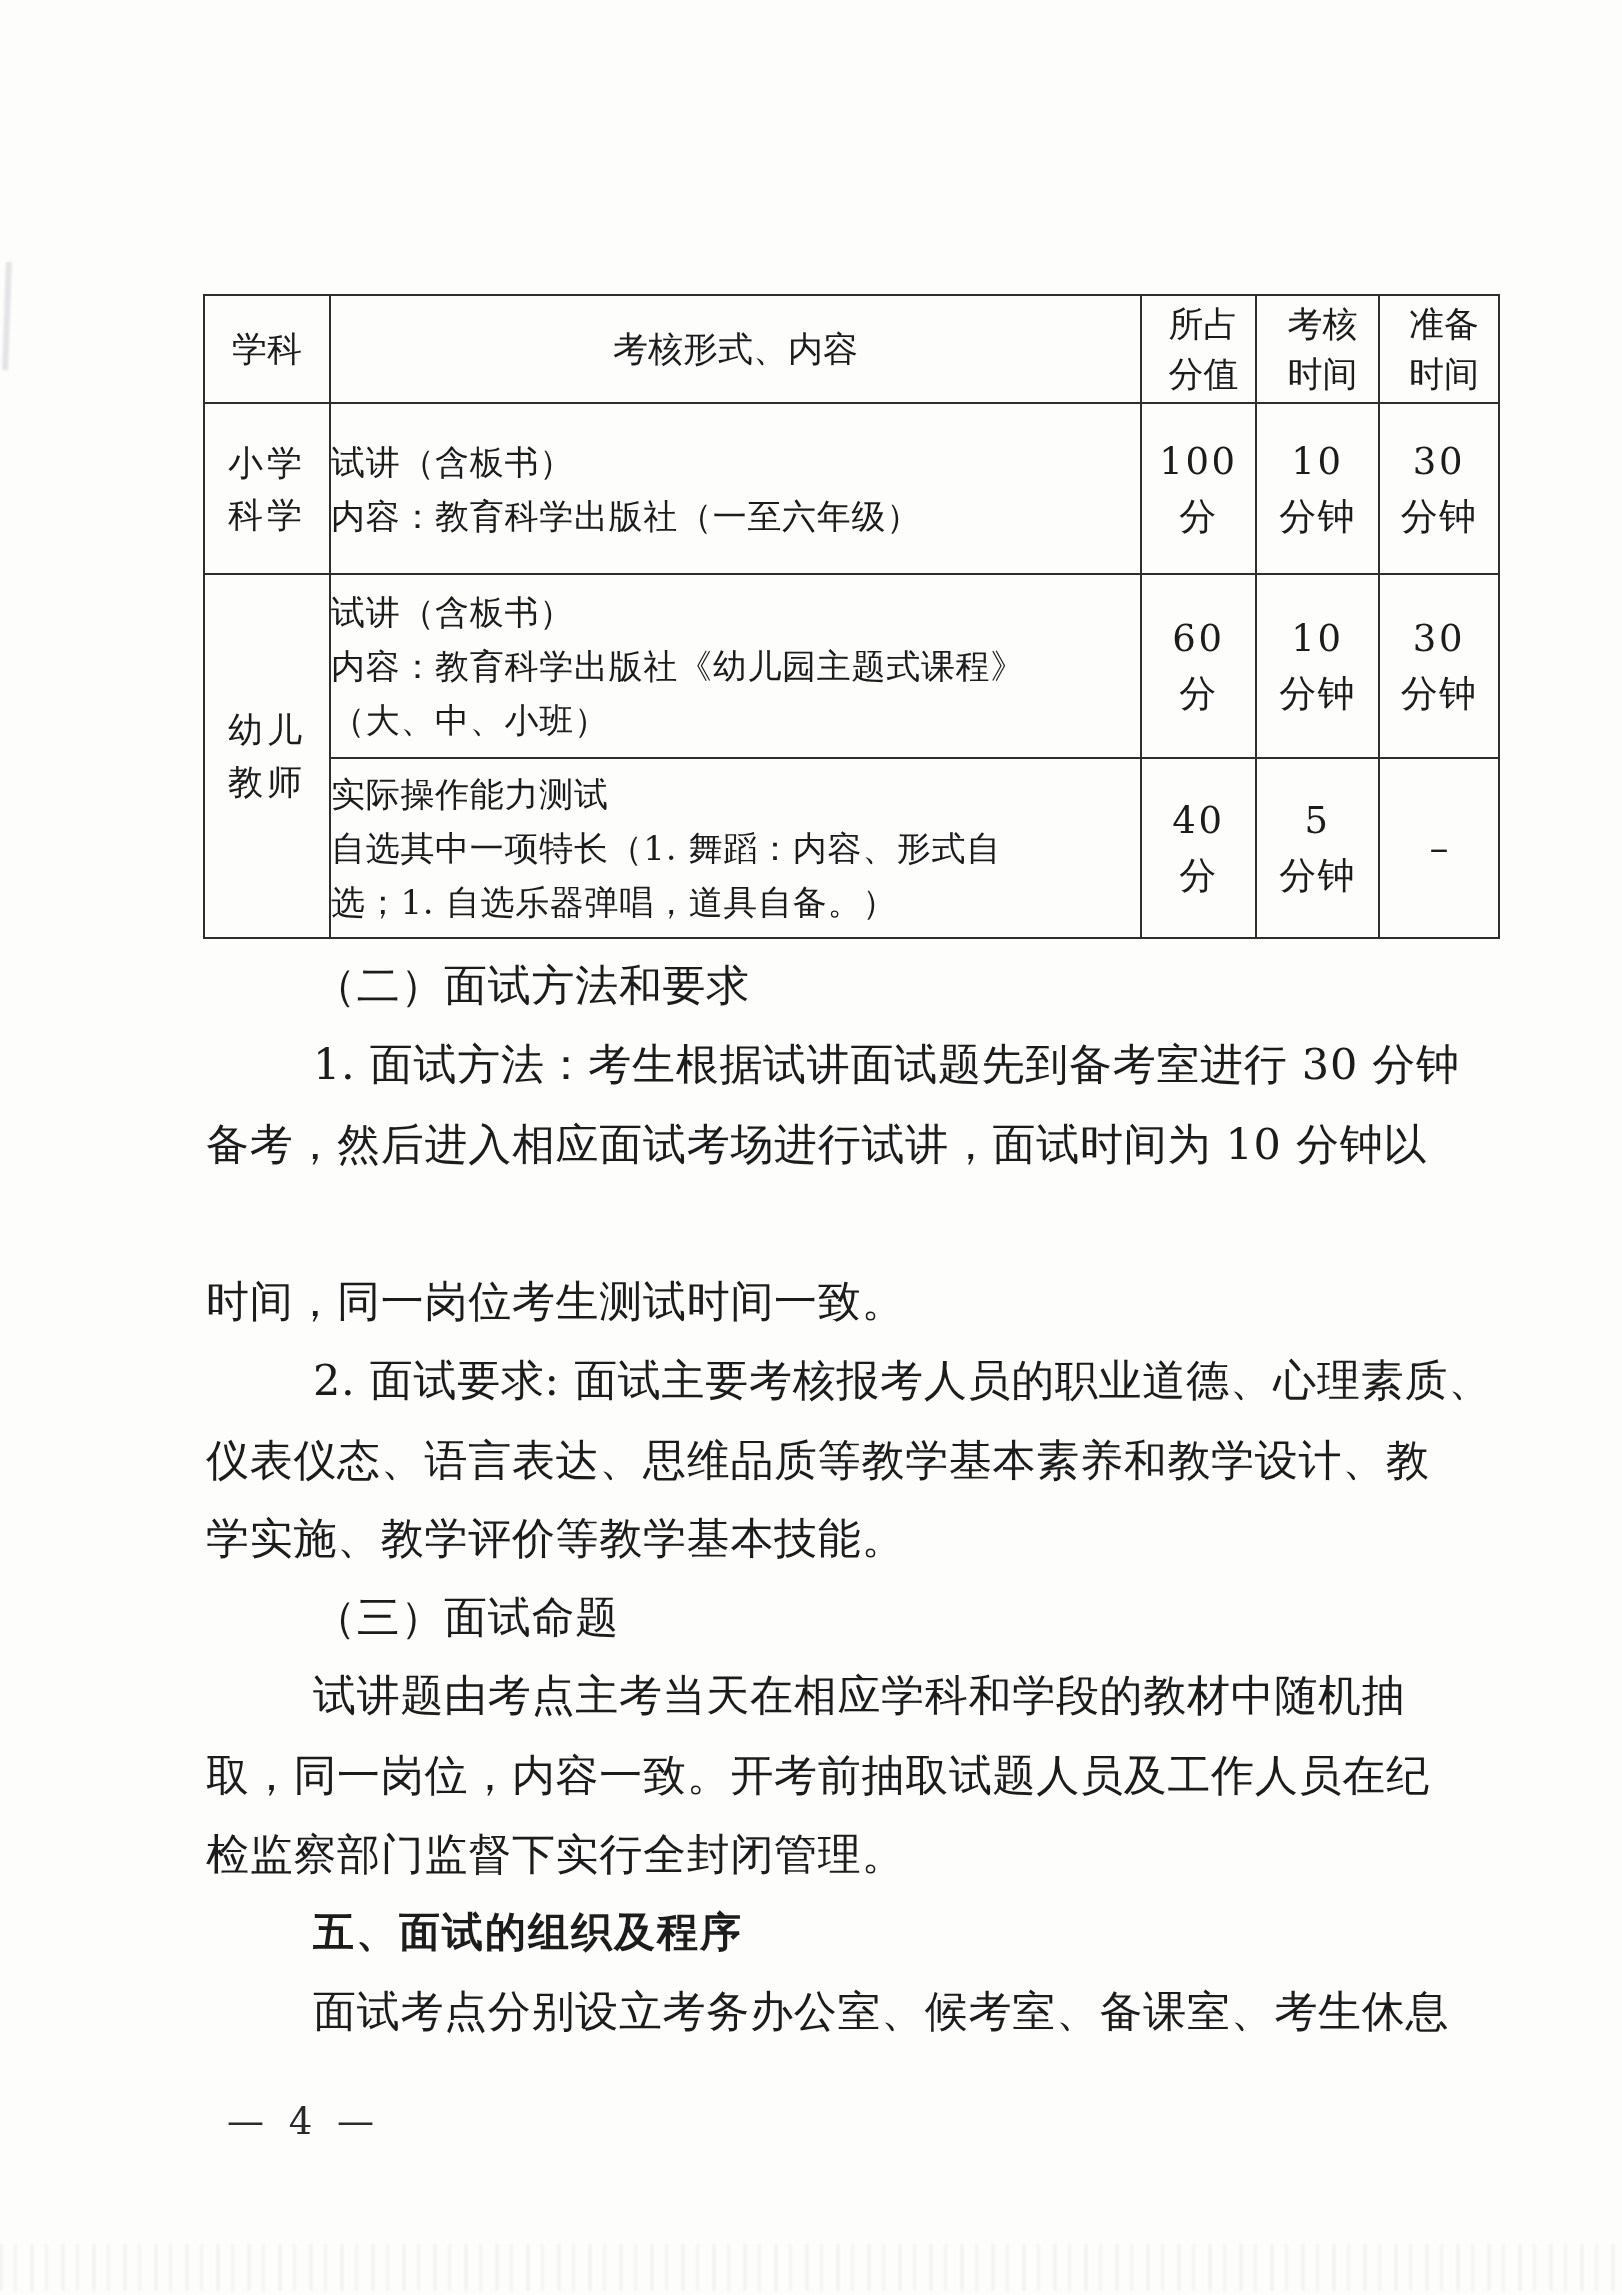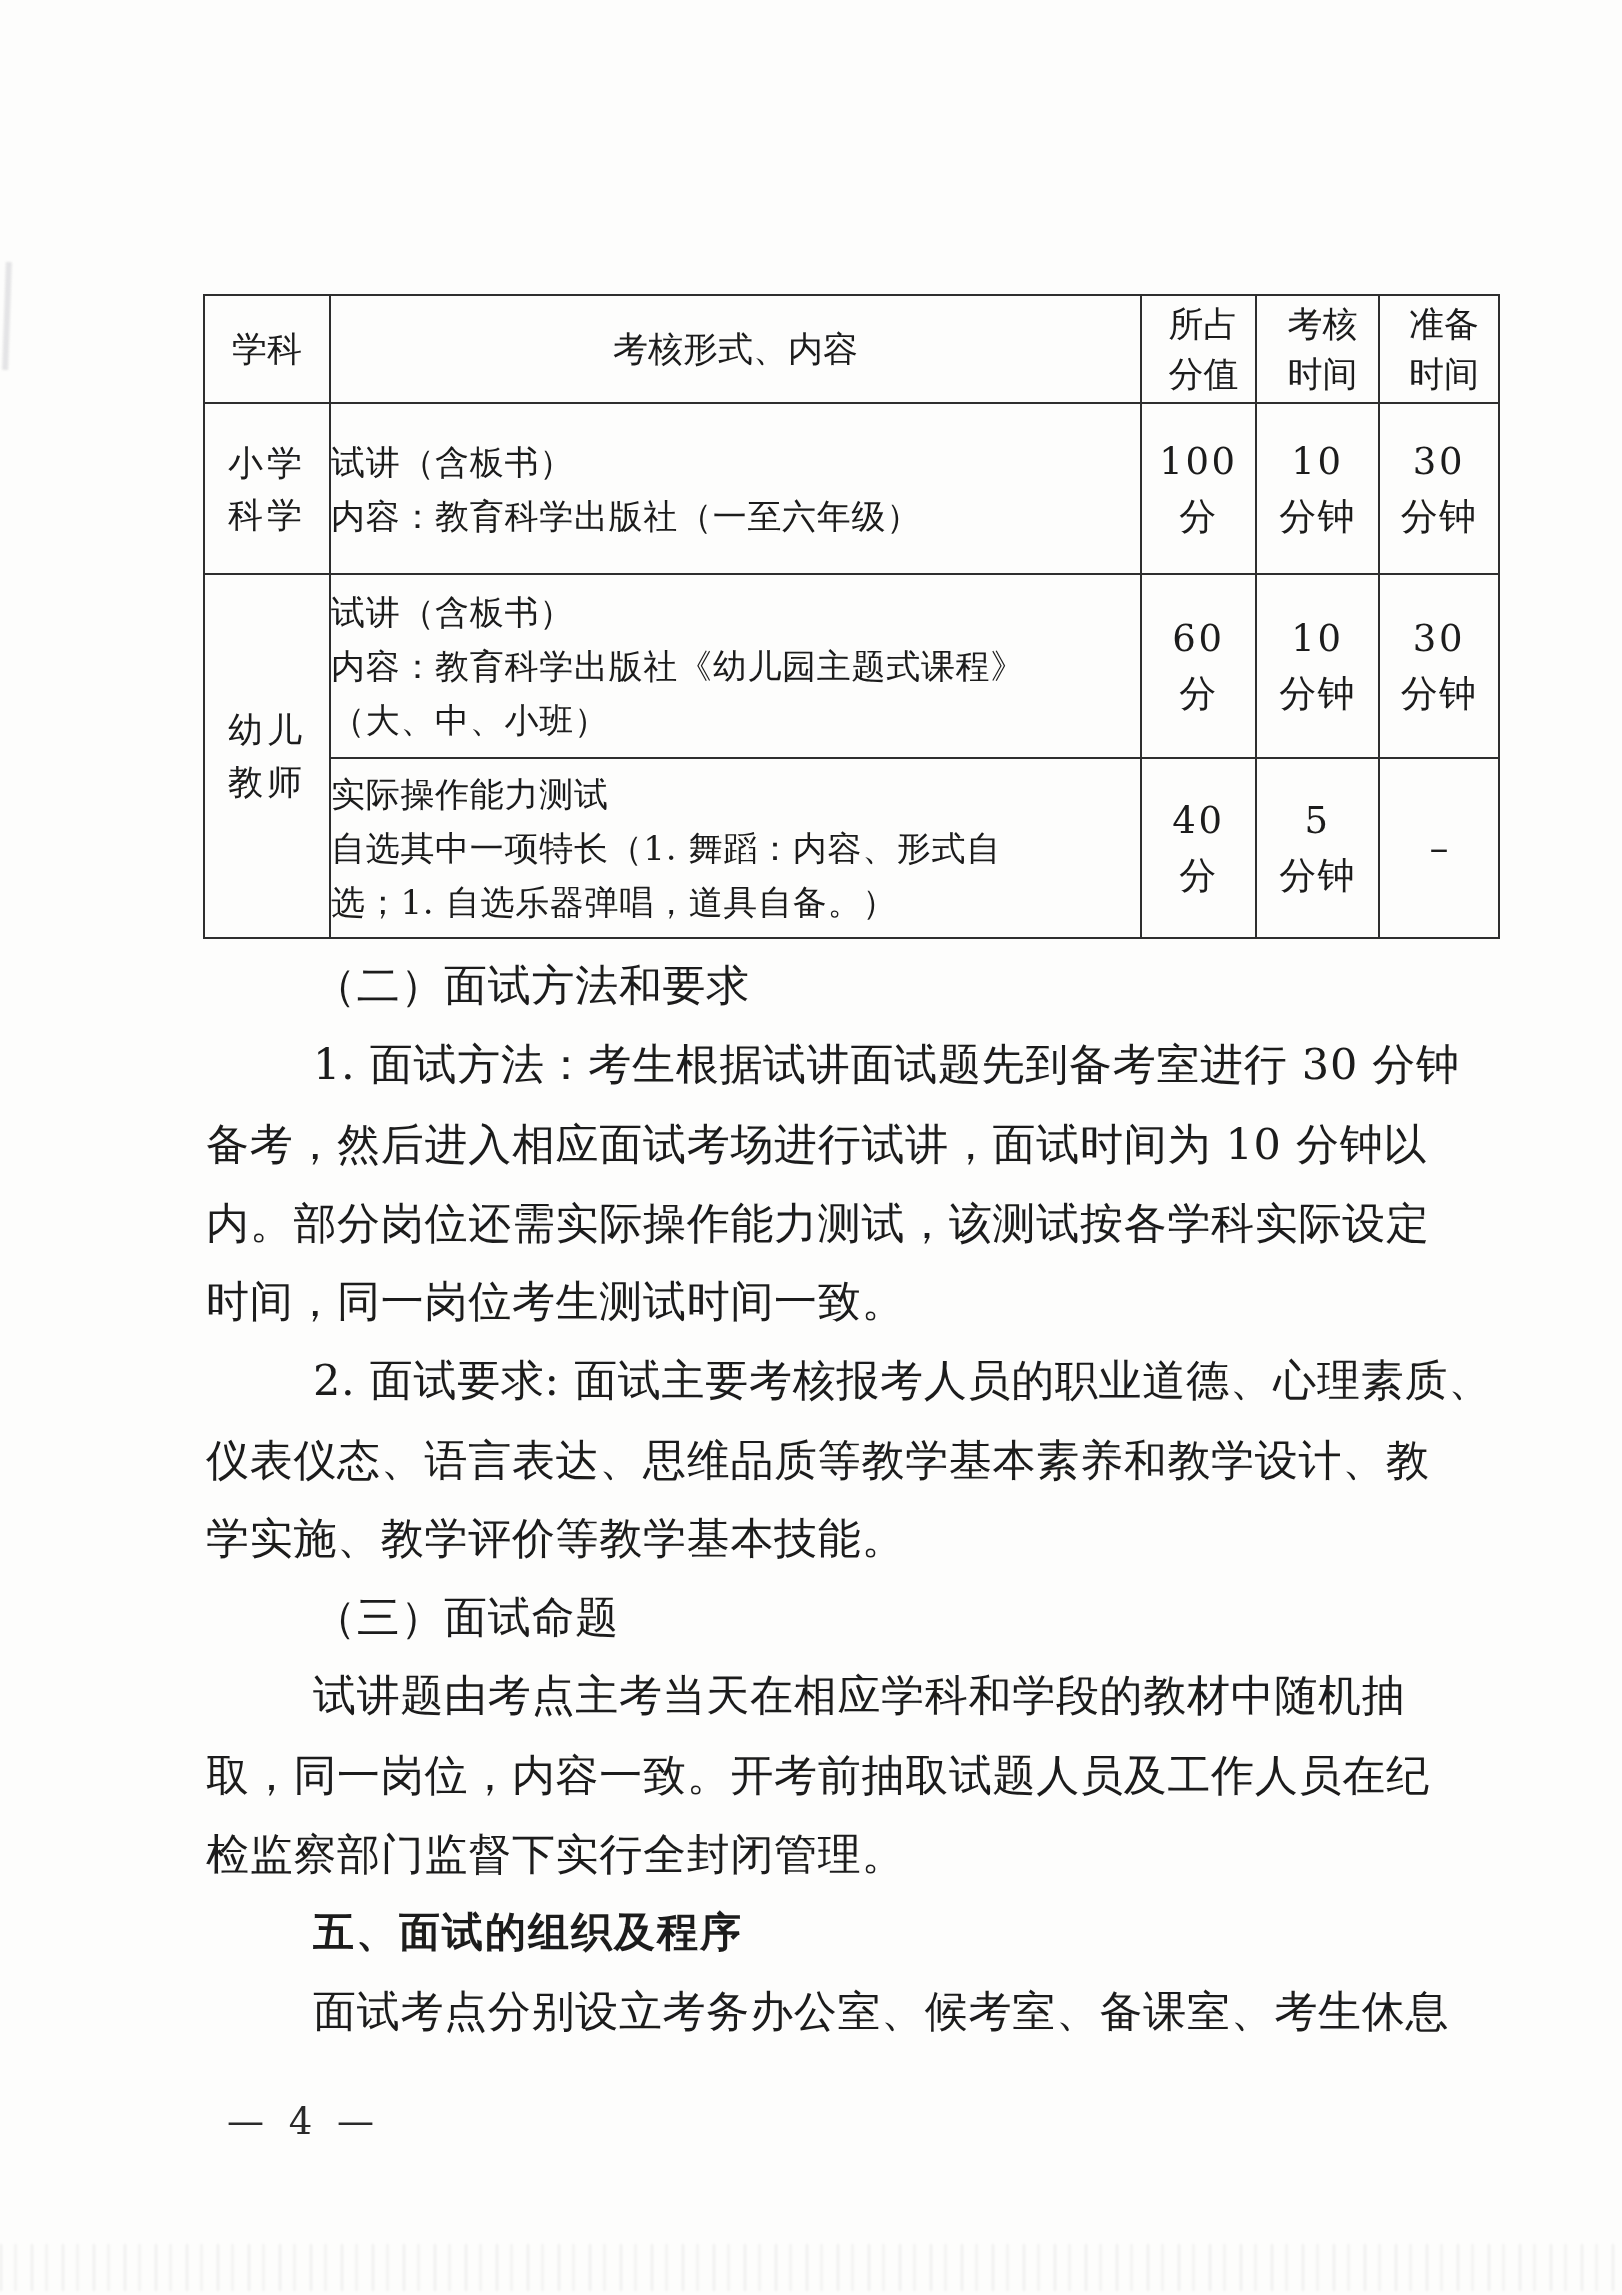--- a/index.html
+++ b/index.html
@@ -170,21 +170,20 @@
       <td class="dash-cell">
         <span>–</span>
       </td>
     </tr>
   </tbody>
     </table>
 
   <div class="bl indent" style="top:955px">（二）面试方法和要求</div>
   <div class="bl indent" style="top:1034px">1. 面试方法：考生根据试讲面试题先到备考室进行 30 分钟</div>
   <div class="bl flush" style="top:1114px">备考，然后进入相应面试考场进行试讲，面试时间为 10 分钟以</div>
-  <div class="bl flush" style="top:1193px">内。部分岗位还需实际操作能力测试，该测试按各学科实际设定</div>
   <div class="bl flush" style="top:1271px">时间，同一岗位考生测试时间一致。</div>
   <div class="bl indent" style="top:1350px">2. 面试要求: 面试主要考核报考人员的职业道德、心理素质、</div>
   <div class="bl flush" style="top:1430px">仪表仪态、语言表达、思维品质等教学基本素养和教学设计、教</div>
   <div class="bl flush" style="top:1508px">学实施、教学评价等教学基本技能。</div>
   <div class="bl indent" style="top:1587px">（三）面试命题</div>
   <div class="bl indent" style="top:1665px">试讲题由考点主考当天在相应学科和学段的教材中随机抽</div>
   <div class="bl flush" style="top:1745px">取，同一岗位，内容一致。开考前抽取试题人员及工作人员在纪</div>
   <div class="bl flush" style="top:1824px">检监察部门监督下实行全封闭管理。</div>
   <div class="bl indent heading-bold" style="top:1902px">五、面试的组织及程序</div>
   <div class="bl indent" style="top:1981px">面试考点分别设立考务办公室、候考室、备课室、考生休息</div>

